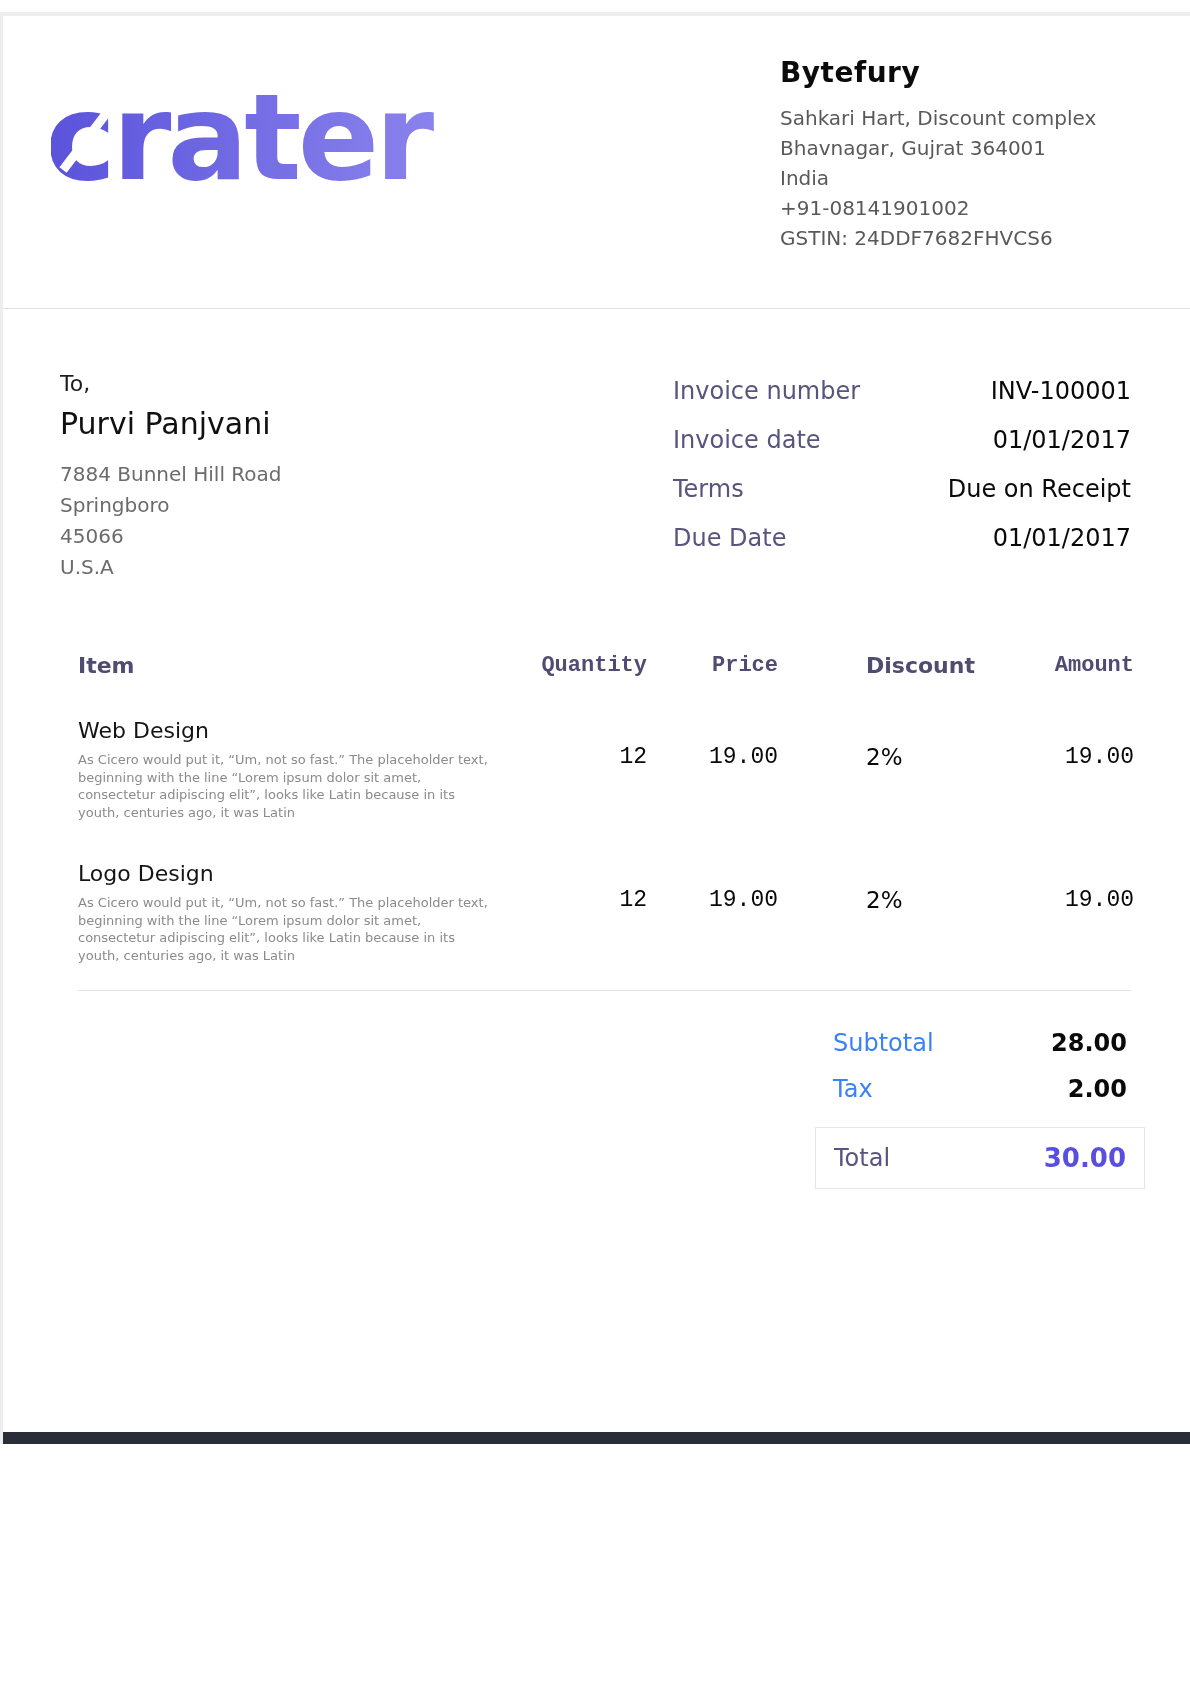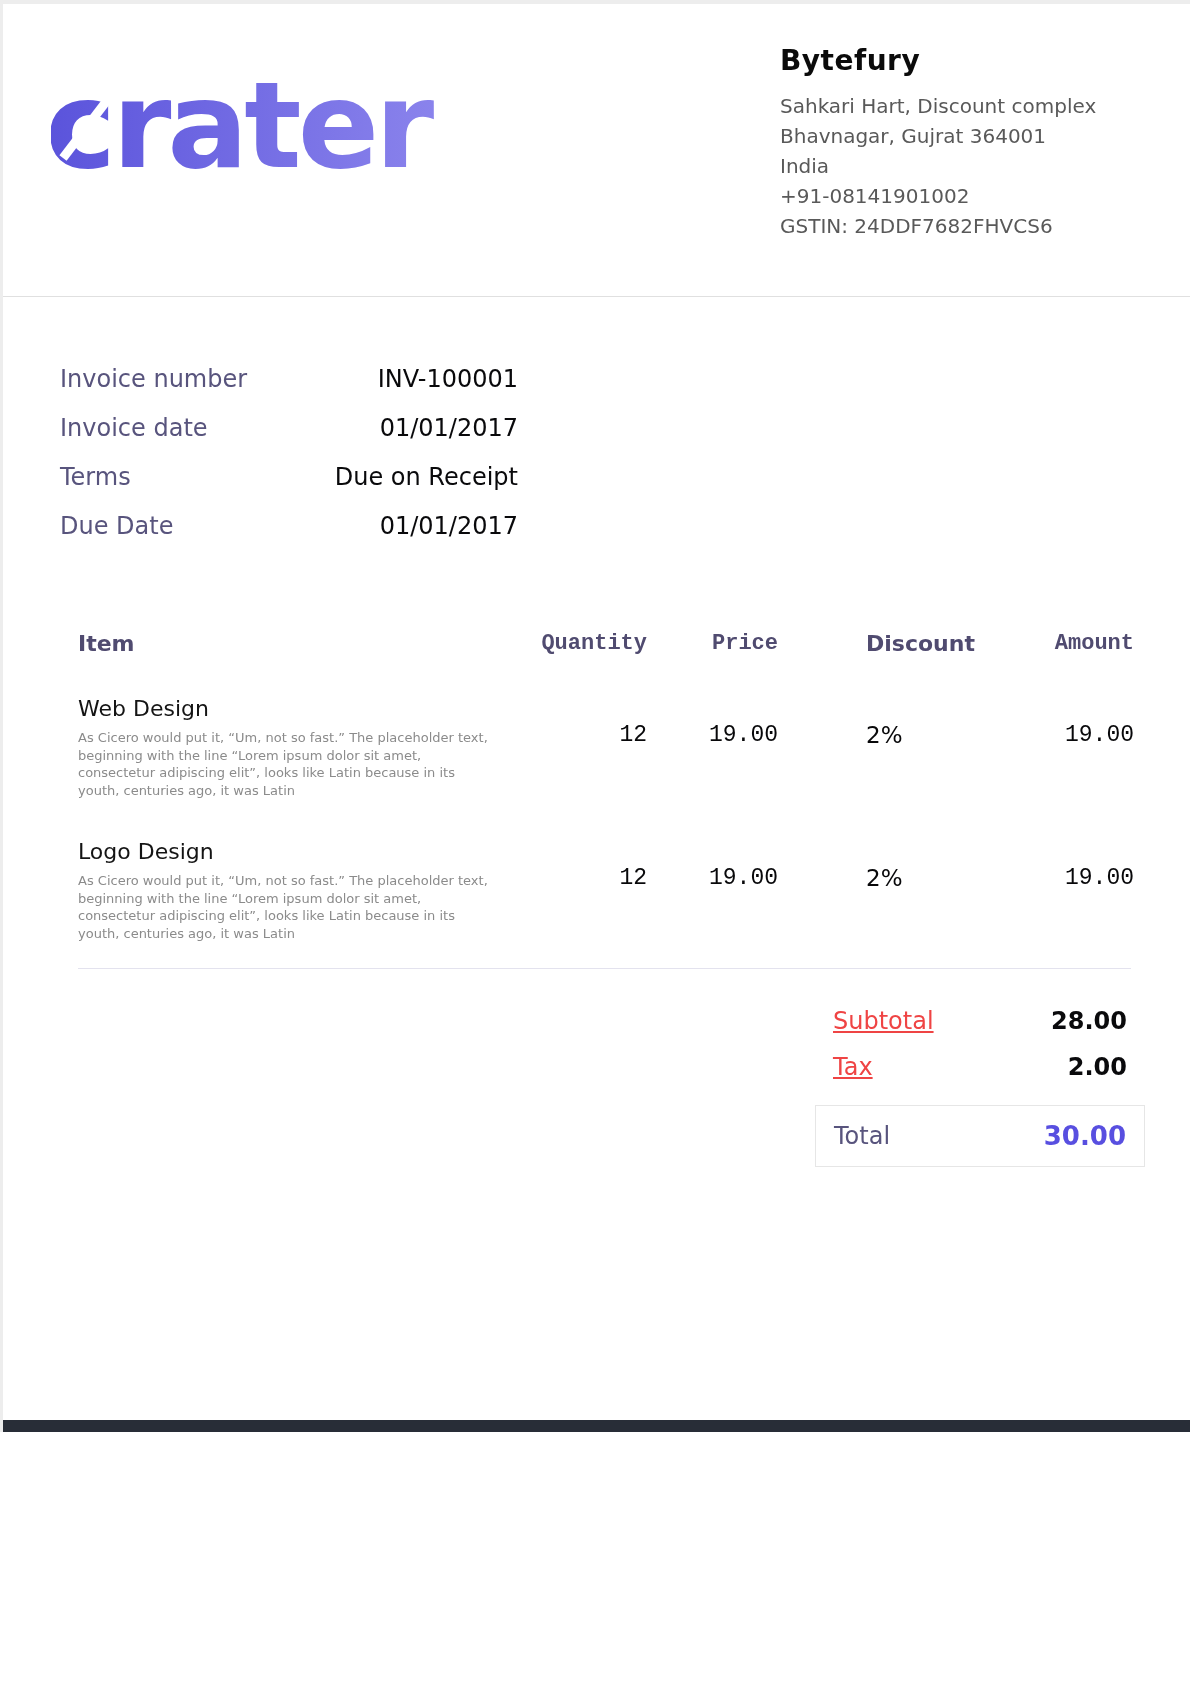--- a/index.html
+++ b/index.html
@@ -5,20 +5,21 @@
   * { margin:0; padding:0; box-sizing:border-box; }
   html,body { background:#ffffff; }
   body { font-family:"DejaVu Sans","Liberation Sans",sans-serif; }
   .page {
     position:relative;
     width:1190px; height:1432px;
     background:#ffffff;
     border-top:4px solid #ededed;
     border-left:3px solid #ededed;
     overflow:hidden;
+    margin-top:12px;
   }
   
   .header {
     display:flex; justify-content:space-between; align-items:flex-start;
     padding:38px 70px 0 48px;
     height:293px;
     border-bottom:1px solid #e0e0e0;
   }
   .logo-wrap { margin-top:28px; }
   .company { width:340px; margin-top:2px; }
@@ -40,21 +41,21 @@
   .cell-r { text-align:right;font-family:Liberation Mono, monospace; }
   .cell-d { text-align:left; padding-left:88px; }
   .item-row { padding-top:40px; }
   .item-name { font-size:22px; color:#141414; }
   .item-desc { font-size:13px; color:#8b8b8b; line-height:17.5px; margin-top:8px; width:420px; }
   .item-val { font-size:23px; color:#08080a; padding-top:26px; }
   .items-divider { border-top:1px solid #e3e2ee; margin-top:26px; }
   
   .totals { width:330px; margin:38px 45px 0 auto; }
   .totals-row { display:flex; justify-content:space-between; align-items:baseline; padding:0 18px; margin-bottom:18px; }
-  .totals-label { font-size:24px; color:#ef4444;text-decoration:underline; }
+  .totals-label { font-size:24px; color:#3b82f6; }
   .totals-value { font-size:24px; font-weight:bold; color:#0a0a0c; }
   .total-box {
     display:flex; justify-content:space-between; align-items:center;
     border:1px solid #e6e6e6; padding:15px 18px; margin-top:24px;
   }
   .total-box-label { font-size:24px; color:#58547d; }
   .total-box-value { font-size:26px; font-weight:bold; color:#584fe0; }
   
   .footer-bar { position:absolute; left:0; bottom:0; width:100%; height:12px; background:#282d37; }
 </style>
@@ -80,20 +81,28 @@
       <div class="company-name">Bytefury</div>
       <div class="company-line">Sahkari Hart, Discount complex</div>
       <div class="company-line">Bhavnagar, Gujrat 364001</div>
       <div class="company-line">India</div>
       <div class="company-line">+91-08141901002</div>
       <div class="company-line">GSTIN: 24DDF7682FHVCS6</div>
     </div>
   </div>
 
   <div class="billing">
+    <div>
+      <div class="bill-to-label">To,</div>
+      <div class="bill-to-name">Purvi Panjvani</div>
+      <div class="bill-to-line">7884 Bunnel Hill Road</div>
+      <div class="bill-to-line">Springboro</div>
+      <div class="bill-to-line">45066</div>
+      <div class="bill-to-line">U.S.A</div>
+    </div>
     <div class="meta">
       <div class="meta-row">
         <span class="meta-label">Invoice number</span>
         <span class="meta-value">INV-100001</span>
       </div>
       <div class="meta-row">
         <span class="meta-label">Invoice date</span>
         <span class="meta-value">01/01/2017</span>
       </div>
       <div class="meta-row">

